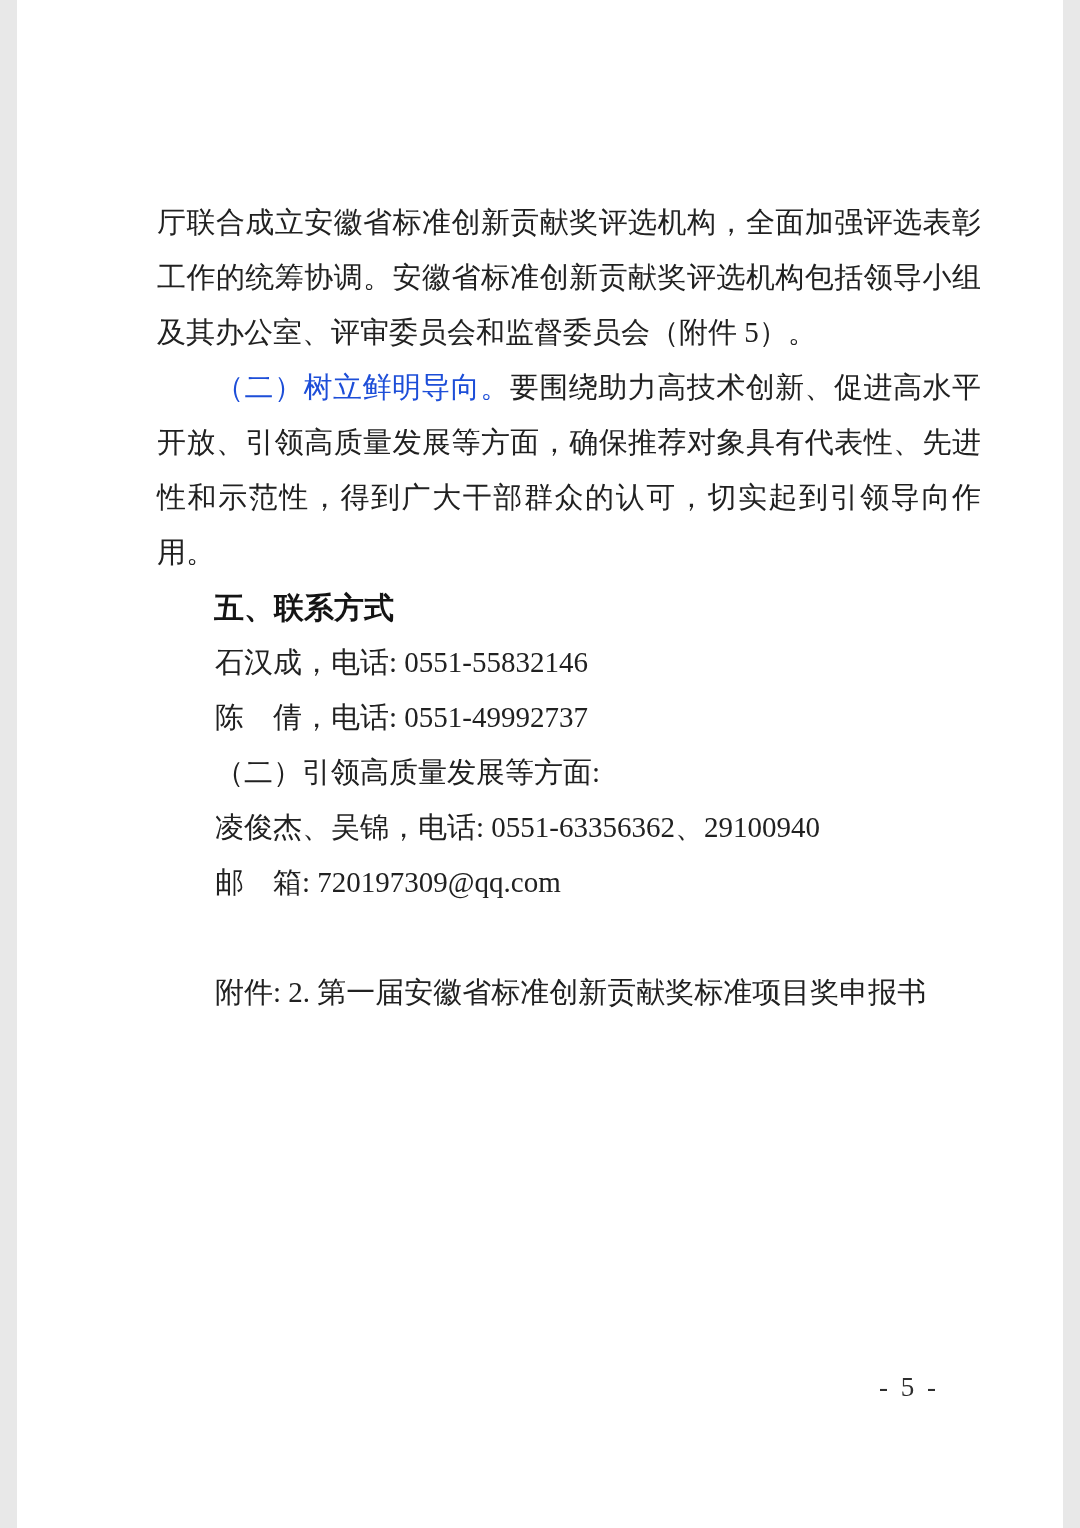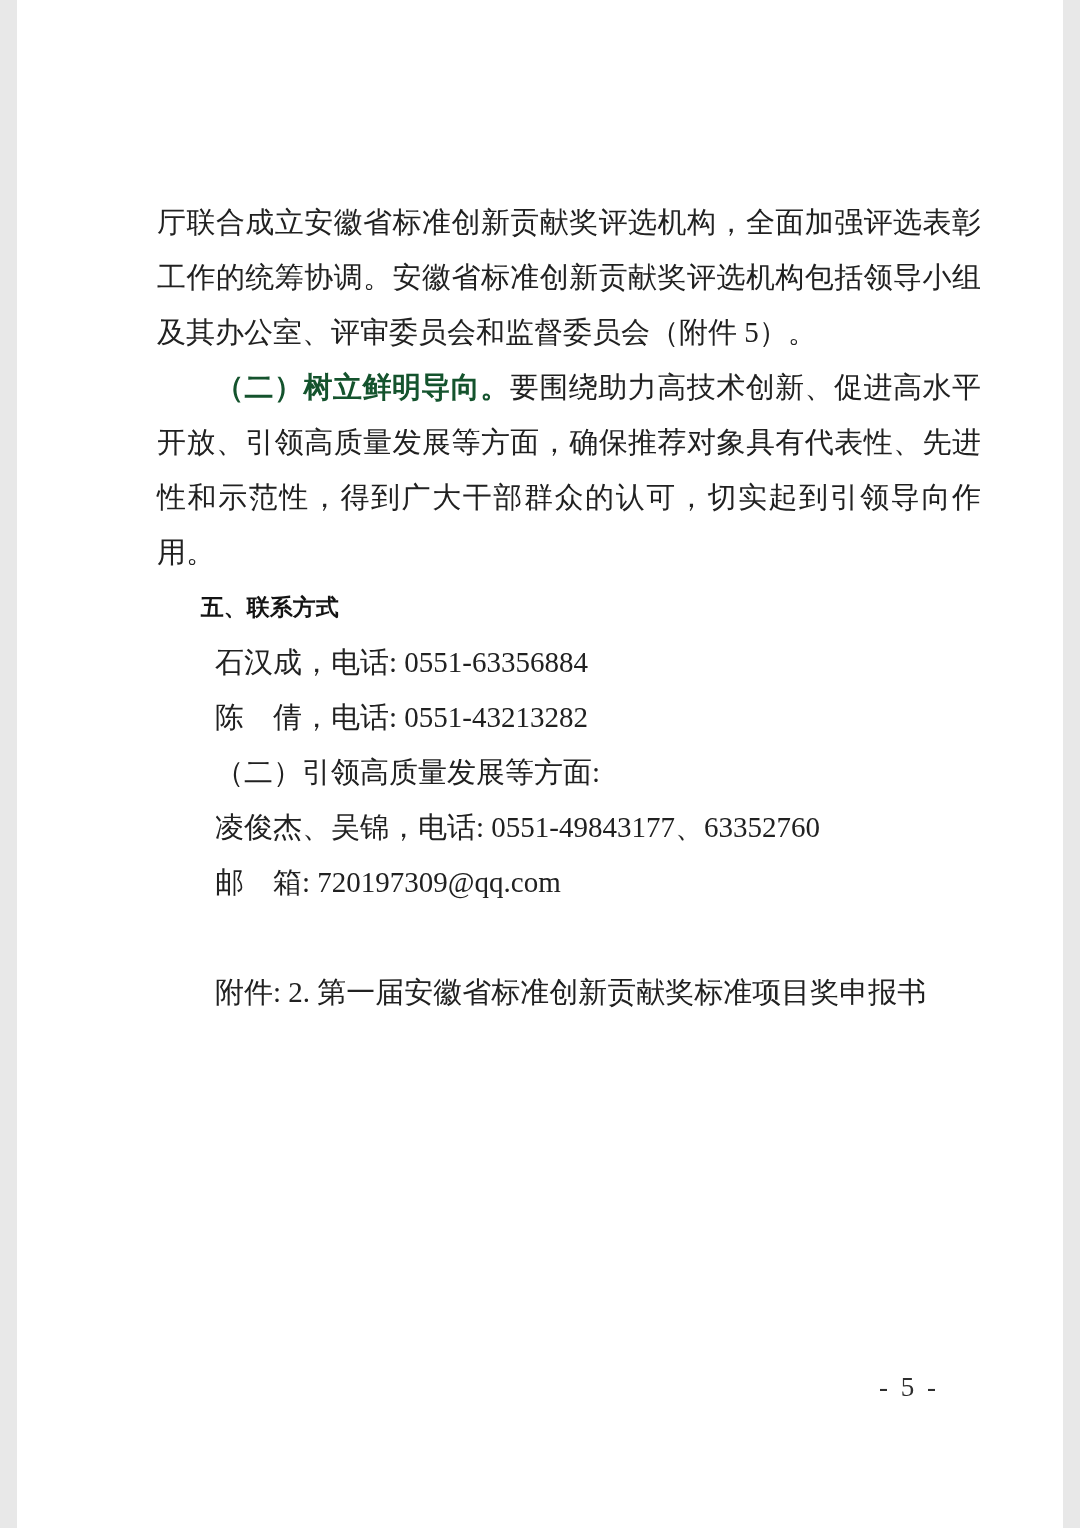--- a/index.html
+++ b/index.html
@@ -29,28 +29,28 @@
   }
   .para {
     margin: 0;
     text-align: justify;
     text-align-last: left;
   }
   .para.indent {
     text-indent: 2em;
   }
   .lead-bold {
-    font-weight: bold;
-    color: #14532d;
+    font-weight: normal;
+    color: #1d4ed8;
   }
   .heading {
     margin: 0;
     font-family: "Liberation Sans", "DejaVu Sans", sans-serif;
     font-weight: 700;
-    font-size: 23px;
+    font-size: 30px;
     line-height: 55px;
     text-indent: 1.9em;
     color: #141414;
   }
   .contact-line {
     margin: 0;
     line-height: 55px;
     text-indent: 2em;
     white-space: nowrap;
   }
@@ -81,24 +81,24 @@
   <div class="content">
 
     <div>
         <p class="para">厅联合成立安徽省标准创新贡献奖评选机构，全面加强评选表彰工作的统筹协调。安徽省标准创新贡献奖评选机构包括领导小组及其办公室、评审委员会和监督委员会（附件 5）。</p>
         <p class="para indent"><span class="lead-bold">（二）树立鲜明导向。</span>要围绕助力高技术创新、促进高水平开放、引领高质量发展等方面，确保推荐对象具有代表性、先进性和示范性，得到广大干部群众的认可，切实起到引领导向作用。</p>
       </div>
 
     <h2 class="heading">五、联系方式</h2>
 
     <div>
-        <p class="contact-line">石汉成，电话: 0551-63356884</p>
-        <p class="contact-line">陈　倩，电话: 0551-43213282</p>
+        <p class="contact-line">石汉成，电话: 0551-55832146</p>
+        <p class="contact-line">陈　倩，电话: 0551-49992737</p>
         <p class="contact-line">（二）引领高质量发展等方面:</p>
-        <p class="contact-line">凌俊杰、吴锦，电话: 0551-49843177、63352760</p>
+        <p class="contact-line">凌俊杰、吴锦，电话: 0551-63356362、29100940</p>
         <p class="contact-line">邮　箱: 720197309@qq.com</p>
       </div>
 
     <div class="spacer"></div>
 
     <p class="attachment">附件: 2. 第一届安徽省标准创新贡献奖标准项目奖申报书</p>
 
   </div>
 
   <div class="page-number">- 5 -</div>

